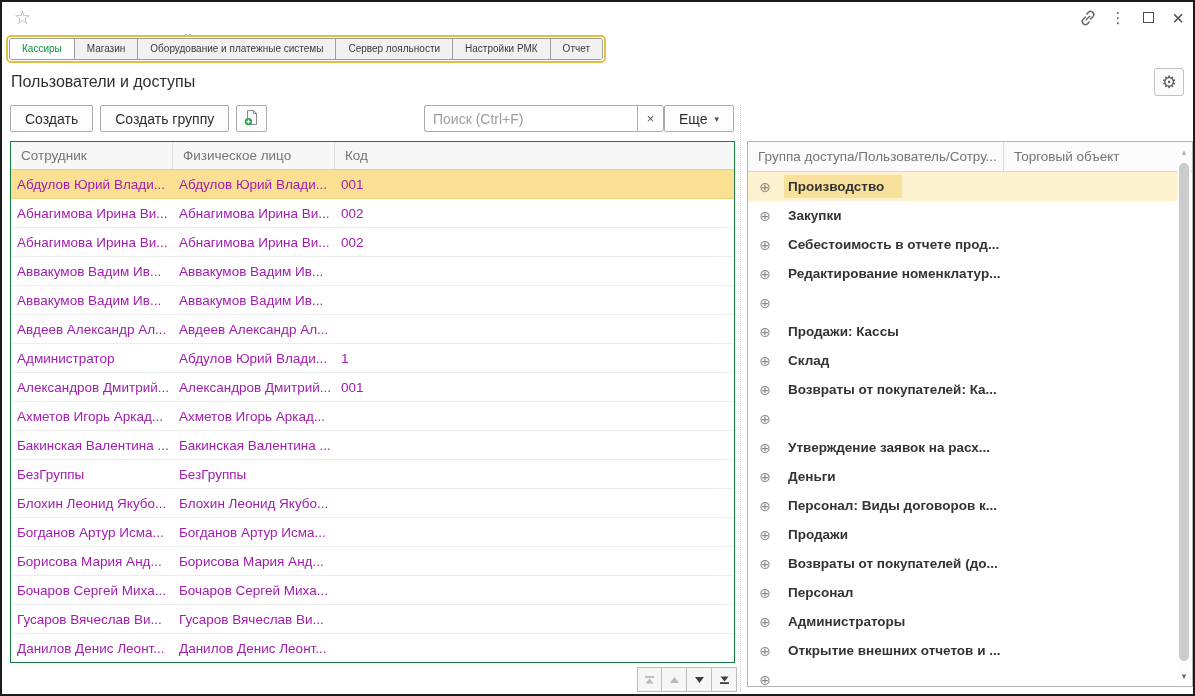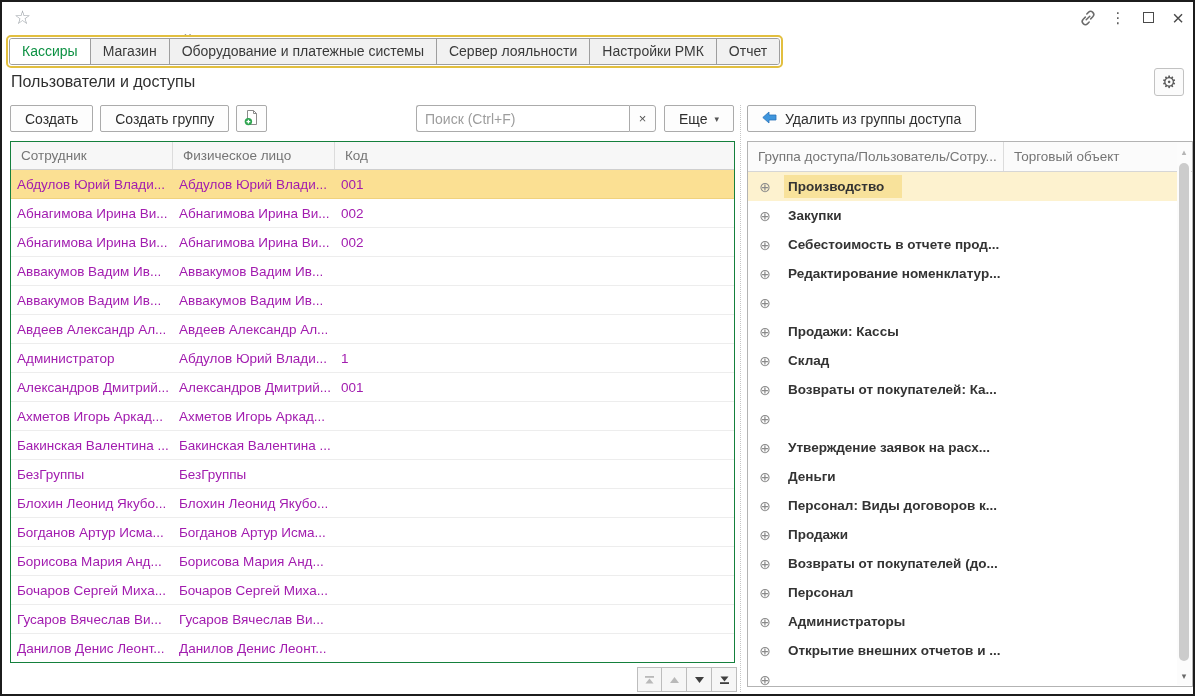--- a/index.html
+++ b/index.html
@@ -14,37 +14,37 @@
   .star { font-size:19px; color:#9aa0a6; margin-left:12px; line-height:1; }
   .title { font-size:17px; color:#3f3f3f; margin-left:10px; white-space:nowrap;margin-top:48px; }
   .titlebar .spacer { flex:1; }
   .tb-ic { width:30px; height:24px; display:flex; align-items:center; justify-content:center; color:#5a5a5a; cursor:pointer; }
   .dots { font-size:15px; color:#5a5a5a; letter-spacing:0; }
   .maxbox { width:11px; height:11px; border:1.4px solid #4a4a4a; display:inline-block; }
   .closex { font-size:20px; color:#4a4a4a; line-height:1; }
   
   .tabstrip { position:absolute; left:4px; top:33px; display:inline-flex; border:2px solid #e2bf3f; border-radius:5px; padding:1px; background:#fff; }
   .tabs { display:inline-flex; border:1px solid #9e9e9e; border-radius:3px; overflow:hidden; }
-  .tab { font-size:14px; color:#3a3a3a; background:#f1f1f1; padding:4px 12px 5px 12px; border-right:1px solid #9e9e9e; cursor:pointer; white-space:nowrap; }
+  .tab { font-size:10px; color:#3a3a3a; background:#f1f1f1; padding:4px 12px 5px 12px; border-right:1px solid #9e9e9e; cursor:pointer; white-space:nowrap; }
   .tab:last-child { border-right:none; }
   .tab.active { background:#fff; color:#0d9143; }
   
   .section-title { position:absolute; left:9px; top:71px; font-size:16px; color:#2f2f2f; }
   .gear-btn { position:absolute; right:9px; top:66px; width:30px; height:28px; border:1px solid #c2c2c2; border-radius:3px; background:#fbfbfb; display:flex; align-items:center; justify-content:center; cursor:pointer; }
   .gear-btn span { font-size:17px; color:#5a5a5a; line-height:1; }
   
   .btn { border:1px solid #ababab; border-radius:2px; background:#fdfdfd; font-size:14px; color:#2e2e2e; height:27px; padding:0 14px; display:inline-flex; align-items:center; cursor:pointer; white-space:nowrap; }
   .toolbar-left { position:absolute; left:8px; top:103px; width:724px; display:flex; align-items:center; }
   .toolbar-left .btn + .btn { margin-left:7px; }
   .icon-btn { padding:0 6px; margin-left:7px; }
   .searchwrap { margin-left:auto; display:flex; align-items:center; }
   .search-input { width:213px; height:27px; border:1px solid #ababab; border-right:none; border-radius:3px 0 0 3px; padding:0 8px; font-size:14px; color:#2e2e2e; outline:none; }
   .search-input::placeholder { color:#9d9d9d; }
   .clear-btn { width:27px; height:27px; border:1px solid #ababab; border-radius:0 3px 3px 0; background:#fdfdfd; font-size:13px; color:#555; display:flex; align-items:center; justify-content:center; cursor:pointer; }
-  .more-btn { margin-left:8px; }
+  .more-btn { }
   .more-btn .dd { font-size:9px; color:#555; margin-left:7px; }
   .toolbar-right { position:absolute; left:745px; top:103px; display:flex; }
   .remove-btn svg { margin-right:8px; }
   
   .splitter { position:absolute; left:738px; top:103px; height:587px; width:0; border-left:1px dotted #c6c6c6; cursor:col-resize; }
   
   .ltable { position:absolute; left:8px; top:139px; width:725px; height:522px; border:1px solid #15803d; background:#fff; overflow:hidden; }
   .lhead { display:grid; grid-template-columns:162px 162px 1fr; height:28px; background:#f7f7f7; border-bottom:1px solid #cfcfcf; }
   .lhead .hcell { font-size:13.5px; color:#757575; display:flex; align-items:center; padding-left:10px; border-right:1px solid #dcdcdc; cursor:pointer; }
   .lhead .hcell:last-child { border-right:none; }
@@ -131,30 +131,20 @@
     <span class="searchwrap">
       <input class="search-input" value="" placeholder="Поиск (Ctrl+F)" style="">
       <button class="clear-btn">×</button>
     </span>
     <button class="btn more-btn">
       <span>Еще</span>
       <span class="dd">▾</span>
     </button>
   </div>
 
-  <div class="toolbar-right">
-    <button class="btn remove-btn">
-      <span>
-        <svg width="15" height="13" viewBox="0 0 15 13">
-          <path d="M7 1 L7 4 L14 4 L14 9 L7 9 L7 12 L0.8 6.5 Z" fill="#3f96dd" stroke="#2a72b8" stroke-width="0.8"></path>
-        </svg>
-      </span>
-      <span>Удалить из группы доступа</span>
-    </button>
-  </div>
 
   <div class="splitter"></div>
 
   <div class="ltable">
     <div class="lhead">
       <span class="hcell">Сотрудник</span>
       <span class="hcell">Физическое лицо</span>
       <span class="hcell">Код</span>
     </div>
     <div>

